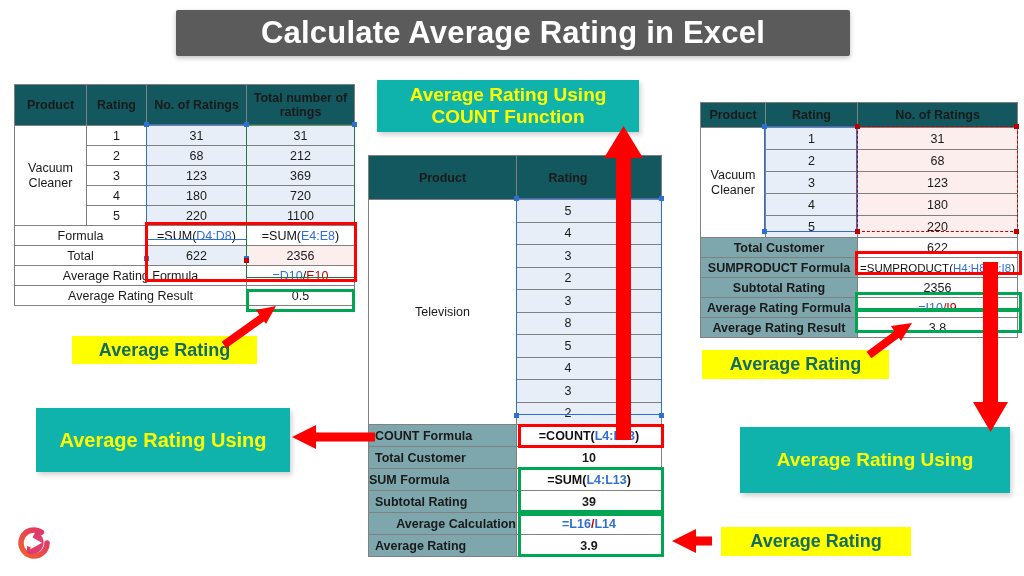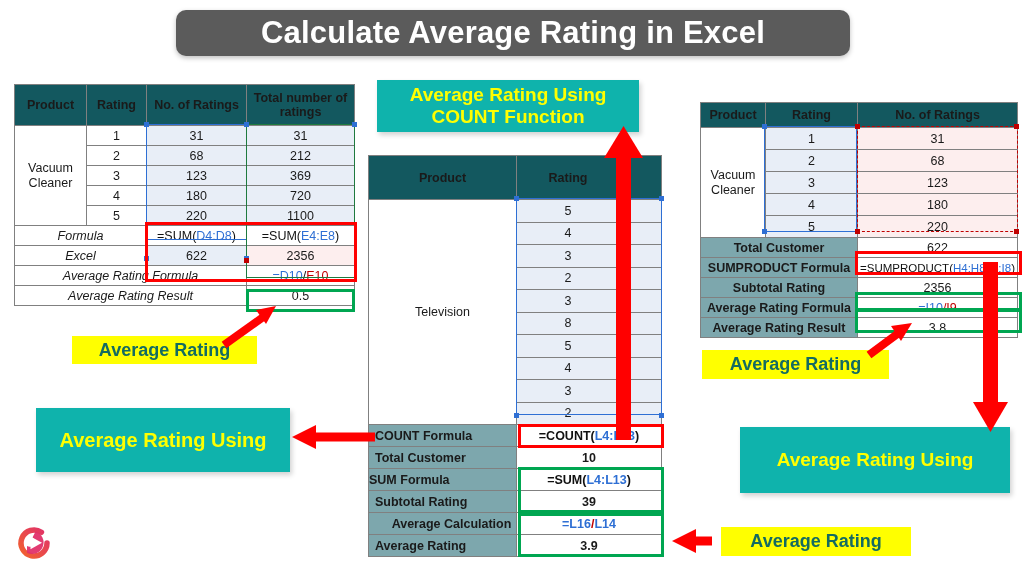--- a/index.html
+++ b/index.html
@@ -10,41 +10,41 @@
     position:relative;
     overflow:hidden;
     -webkit-font-smoothing:antialiased;
   }
   .stage{position:absolute;left:0;top:0;width:1024px;height:576px;}
   .abs{position:absolute;}
 
   
   #title-banner{
     left:176px;top:10px;width:674px;height:46px;
-    background:#5b5b5b;border-radius:10px;
+    background:#5b5b5b;border-radius:2px;
     display:flex;align-items:center;justify-content:center;
     box-shadow:0 2px 5px rgba(0,0,0,.25);
   }
   #title-banner .t{
     color:#ffffff;font-size:31px;font-weight:bold;letter-spacing:.2px;
     font-family:"Liberation Sans", sans-serif;
     white-space:nowrap;
   }
 
   
   table.xl{border-collapse:collapse;table-layout:fixed;background:#fff;}
   table.xl td{
     border:1px solid #808080;
     font-size:12.5px;color:#1a1a1a;
     text-align:center;vertical-align:middle;
     padding:0;height:19px;
     font-family:"Liberation Sans", sans-serif;
   }
   td.hdr{background:#13585f;color:#ffffff;font-weight:bold;border:1px solid #0d4046;font-size:12.5px;}
-  td.lbl{text-align:left;padding-left:4px;font-style:italic;}
+  td.lbl{text-align:left;padding-left:4px;}
   td.lblc{background:#7da7ad;color:#ffffff;font-weight:bold;text-align:center;border:1px solid #ffffff;font-size:12px;}
   td.blue{background:#e8eef7;}
   td.pink{background:#fdeeee;}
   td.white{background:#ffffff;}
   td.frm{text-align:left;padding-left:2px;font-size:12.5px;white-space:nowrap;}
   td.bold{font-weight:bold;}
   .rb{color:#c00000;}
   .bb{color:#2e6fd4;}
   .kb{color:#111;}
 
@@ -139,21 +139,21 @@
           <td class="white">5</td>
           <td class="blue">220</td>
           <td class="blue">1100</td>
         </tr>
         <tr>
           <td class="white lbl" colspan="2">Formula</td>
           <td class="white frm"><span class="kb">=SUM(</span><span class="bb">D4:D8</span><span class="kb">)</span></td>
           <td class="white frm"><span class="kb">=SUM(</span><span class="bb">E4:E8</span><span class="kb">)</span></td>
         </tr>
         <tr>
-          <td class="white lbl" colspan="2">Excel</td>
+          <td class="white lbl" colspan="2">Total</td>
           <td class="blue">622</td>
           <td class="pink">2356</td>
         </tr>
         <tr>
           <td class="white lbl" colspan="3">Average Rating Formula</td>
           <td class="white frm"><span class="bb">=D10</span><span class="kb">/</span><span class="rb">E10</span></td>
         </tr>
         <tr>
           <td class="white lbl" colspan="3">Average Rating Result</td>
           <td class="white">0.5</td>
@@ -240,21 +240,21 @@
         </tr>
         <tr>
           <td class="lblc" style="height:21px;text-align:left;">SUM Formula</td>
           <td class="white frm bold" colspan="2"><span class="kb">=SUM(</span><span class="bb">L4:L13</span><span class="kb">)</span></td>
         </tr>
         <tr>
           <td class="lblc" style="height:21px;text-align:left;padding-left:6px">Subtotal Rating</td>
           <td class="white bold" colspan="2">39</td>
         </tr>
         <tr>
-          <td class="lblc" style="height:21px;text-align:center;padding-left:18px">Average Calculation</td>
+          <td class="lblc" style="height:21px;text-align:right;padding-left:18px">Average Calculation</td>
           <td class="white frm bold" colspan="2"><span class="bb">=L16</span><span class="rb">/</span><span class="bb">L14</span></td>
         </tr>
         <tr>
           <td class="lblc" style="height:21px;text-align:left;padding-left:6px">Average Rating</td>
           <td class="white bold" colspan="2">3.9</td>
         </tr>
       </tbody>
     </table>
   </div>
 

